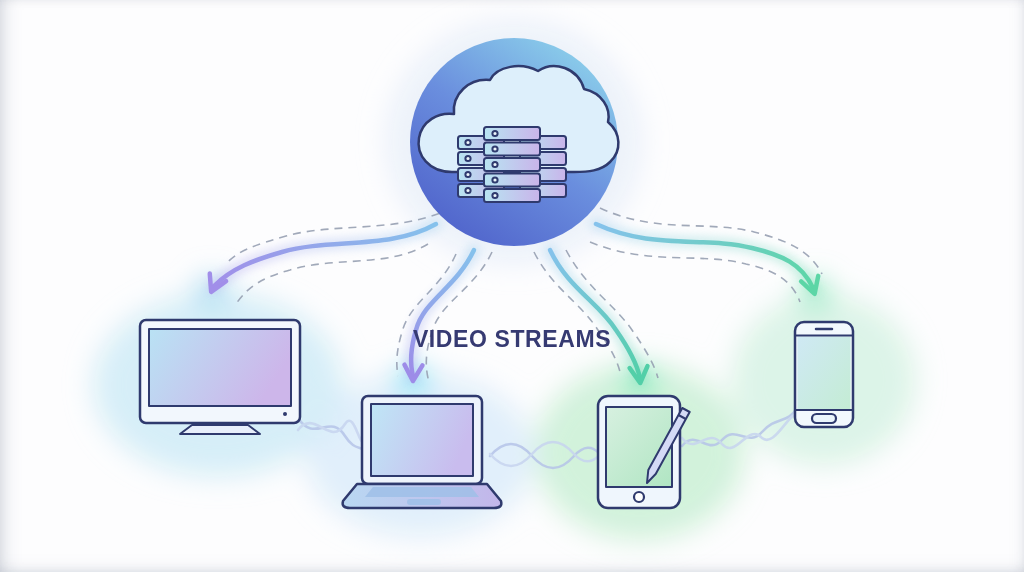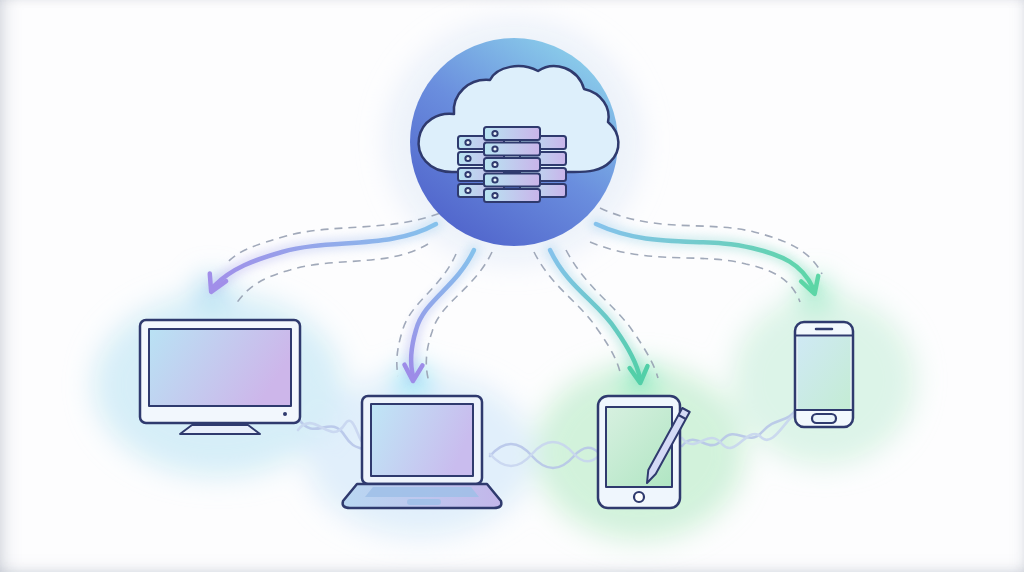--- a/index.html
+++ b/index.html
@@ -213,13 +213,14 @@
 
   <g stroke="#2f3a6e" stroke-linejoin="round">
     <rect x="795" y="322" width="58" height="105" rx="9" fill="#f2f8fd" stroke-width="2.5"></rect>
     <rect x="797.5" y="336.5" width="53" height="73" fill="url(#gPhone)" stroke="none"></rect>
     <path d="M 795 335.5 L 853 335.5 M 795 410 L 853 410" stroke-width="2" fill="none"></path>
     <path d="M 816 329 L 832 329" stroke-width="2.5" stroke-linecap="round" fill="none"></path>
     <rect x="812" y="414" width="24" height="9" rx="4.5" fill="#eaf4fc" stroke-width="2.2"></rect>
   </g>
 </svg>
 
+<div class="label">VIDEO STREAMS</div>
 </div>
 
 </body></html>

